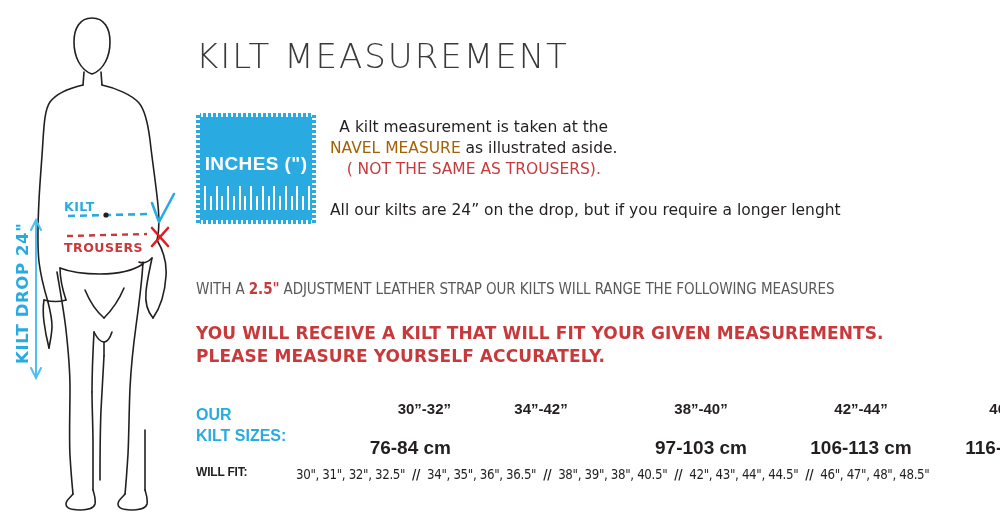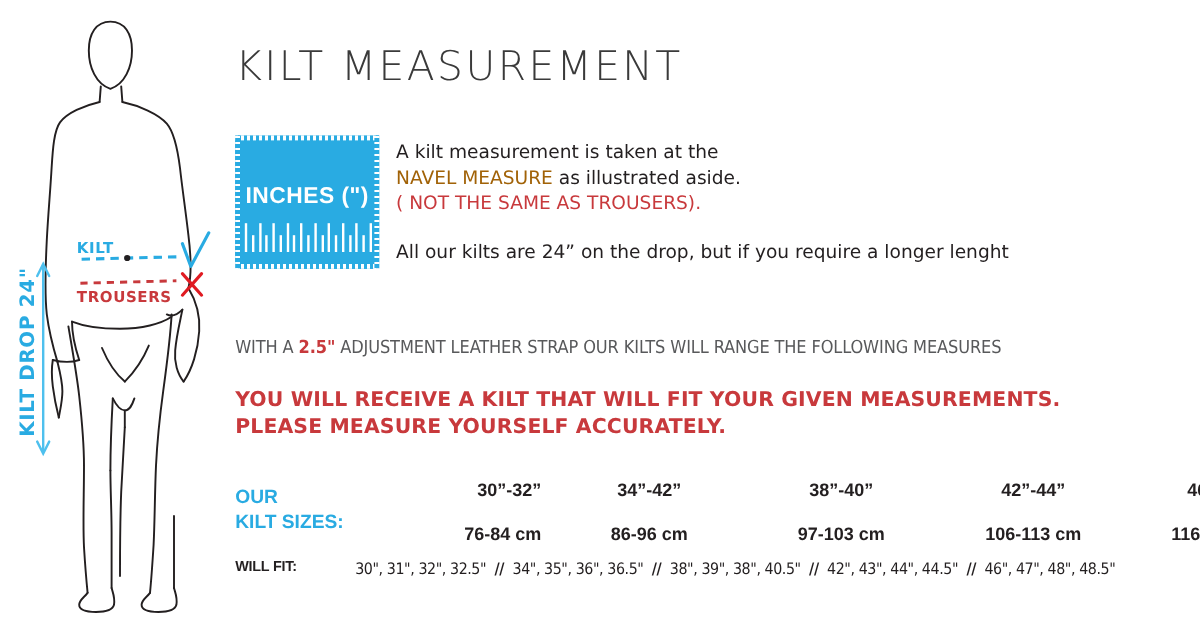--- a/index.html
+++ b/index.html
@@ -102,21 +102,21 @@
   }
 
   
   .para {
     position: absolute;
     font-size: 15.5px;
     line-height: 21px;
     color: #231f20;
     font-family: "DejaVu Sans", sans-serif;
   }
-  #para-1 { left: 330px; top: 117px; }
+  #para-1 { left: 330px; top: 117px; text-align: center; }
   #para-2 { left: 330px; top: 200px; width: 600px; }
   .blue-text { color: #a16207; }
   .red-text  { color: #c8393c; }
 
   
   #strap-line {
     position: absolute;
     left: 196px;
     top: 280px;
     font-size: 15px;
@@ -169,21 +169,21 @@
   }
   .size-col .inches {
     font-weight: bold;
     font-size: 15px;
     color: #231f20;
     white-space: nowrap;
   }
   .size-col .cm {
     margin-top: 20px;
     font-weight: bold;
-    font-size: 15px;
+    font-size: 19px;
     color: #231f20;
     white-space: nowrap;
   }
 
   #willfit-row {
     position: absolute;
     left: 0;
     top: 65px;
     width: 790px;
   }
@@ -347,21 +347,20 @@
       <div>OUR</div>
       <div>KILT SIZES:</div>
     </div>
     <div id="size-cols">
         <div class="size-col" style="left: 105px; text-align: right;">
           <div class="inches">30”-32”</div>
           <div class="cm">76-84 cm</div>
         </div>
         <div class="size-col" style="left: 270px;">
           <div class="inches">34”-42”</div>
-          <div class="cm">86-96 cm</div>
         </div>
         <div class="size-col" style="left: 430px;">
           <div class="inches">38”-40”</div>
           <div class="cm">97-103 cm</div>
         </div>
         <div class="size-col" style="left: 590px;">
           <div class="inches">42”-44”</div>
           <div class="cm">106-113 cm</div>
         </div>
         <div class="size-col" style="left: 745px;">

